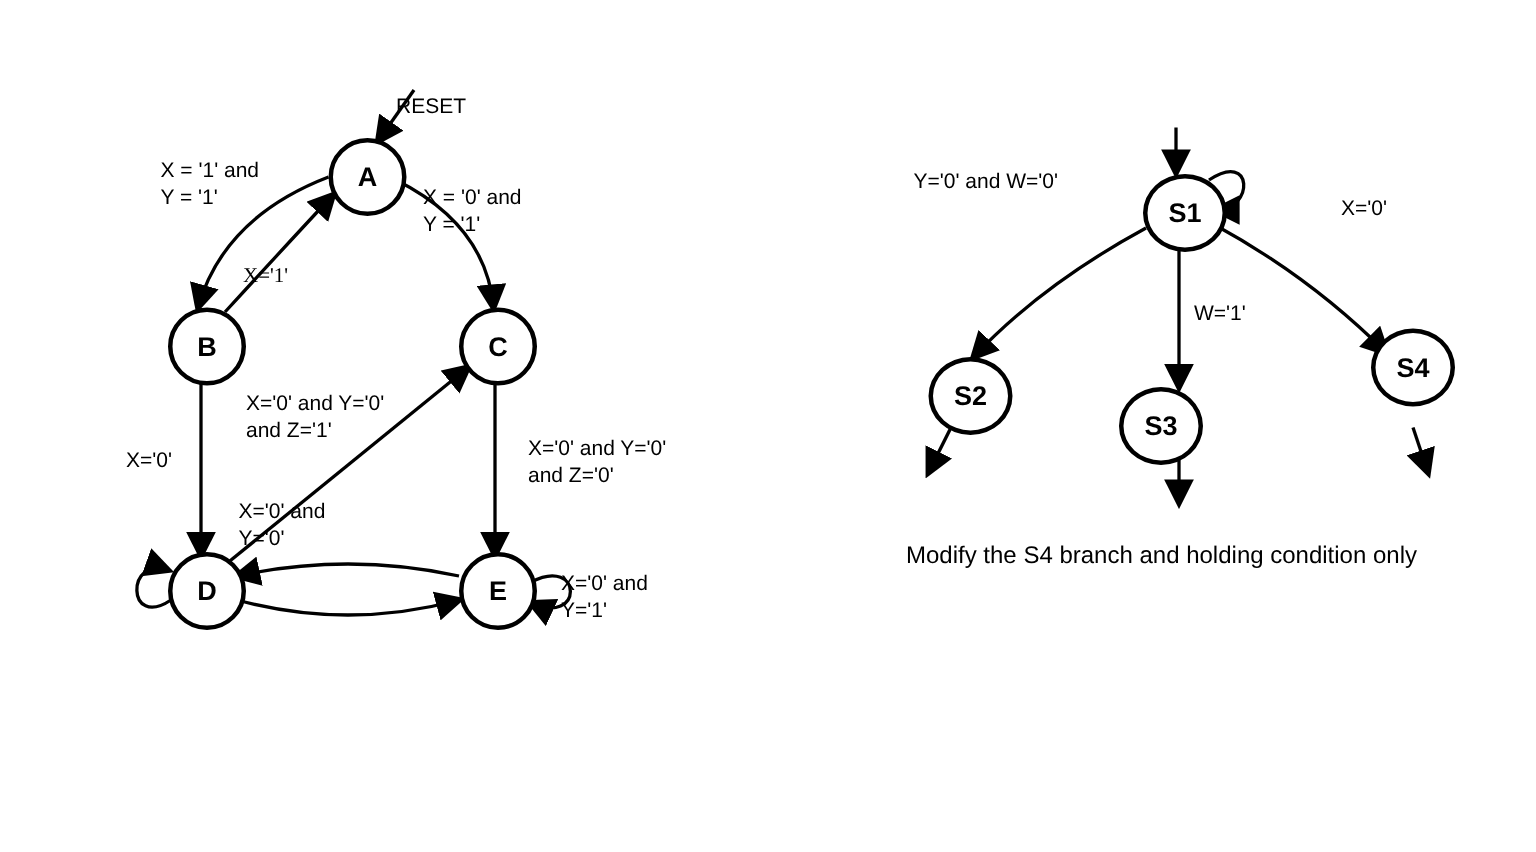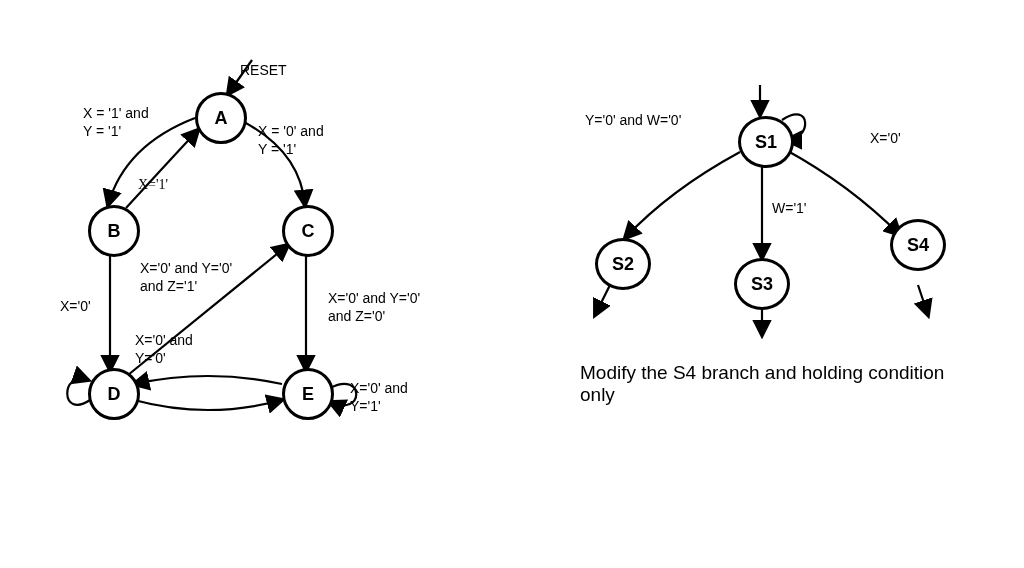--- a/index.html
+++ b/index.html
@@ -23,20 +23,21 @@
     white-space: nowrap;
   }
   .problem-text {
     max-width: 780px;
     line-height: 1.4;
   }
   .diagrams {
     display: flex;
     gap: 40px;
     align-items: flex-start;
+    justify-content: flex-end;
   }
   .diagram-left {
     position: relative;
     width: 420px;
     height: 400px;
   }
   .diagram-right {
     position: relative;
     width: 480px;
     height: 400px;
@@ -63,21 +64,21 @@
   .label {
     position: absolute;
     font-size: 14px;
     line-height: 1.25;
     text-align: center;
     white-space: nowrap;
     z-index: 6;
   }
   .caption {
     position: absolute;
-    font-size: 19px;
+    font-size: 16px;
   }
   svg.arrows {
     position: absolute;
     top: 0; left: 0;
     width: 100%;
     height: 100%;
     z-index: 1;
     overflow: visible;
   }
 </style>
@@ -155,21 +156,21 @@
 
       <path d="M296,70 Q360,105 410,155" fill="none" stroke="#000" stroke-width="2.2" marker-end="url(#arrow2)"></path>
 
       <line x1="120" y1="205" x2="105" y2="235" stroke="#000" stroke-width="2.2" marker-end="url(#arrow2)"></line>
       <line x1="272" y1="225" x2="272" y2="255" stroke="#000" stroke-width="2.2" marker-end="url(#arrow2)"></line>
       <line x1="428" y1="205" x2="438" y2="235" stroke="#000" stroke-width="2.2" marker-end="url(#arrow2)"></line>
     </svg>
 
     <div class="state wide" style="left:248px; top:36px;">S1</div>
     <div class="state wide" style="left:105px; top:158px;">S2</div>
-    <div class="state wide" style="left:244px; top:178px;">S3</div>
+    <div class="state wide" style="left:232px; top:178px;">S3</div>
     <div class="state wide" style="left:400px; top:139px;">S4</div>
 
     <div class="label" style="left:95px; top:32px;">Y='0' and W='0'</div>
     <div class="label" style="left:282px; top:120px;">W='1'</div>
     <div class="label" style="left:380px; top:50px;">X='0'</div>
 
     <div class="caption" style="left:90px; top:282px;">Modify the S4 branch and holding condition only</div>
   </div>
 
 </div>

